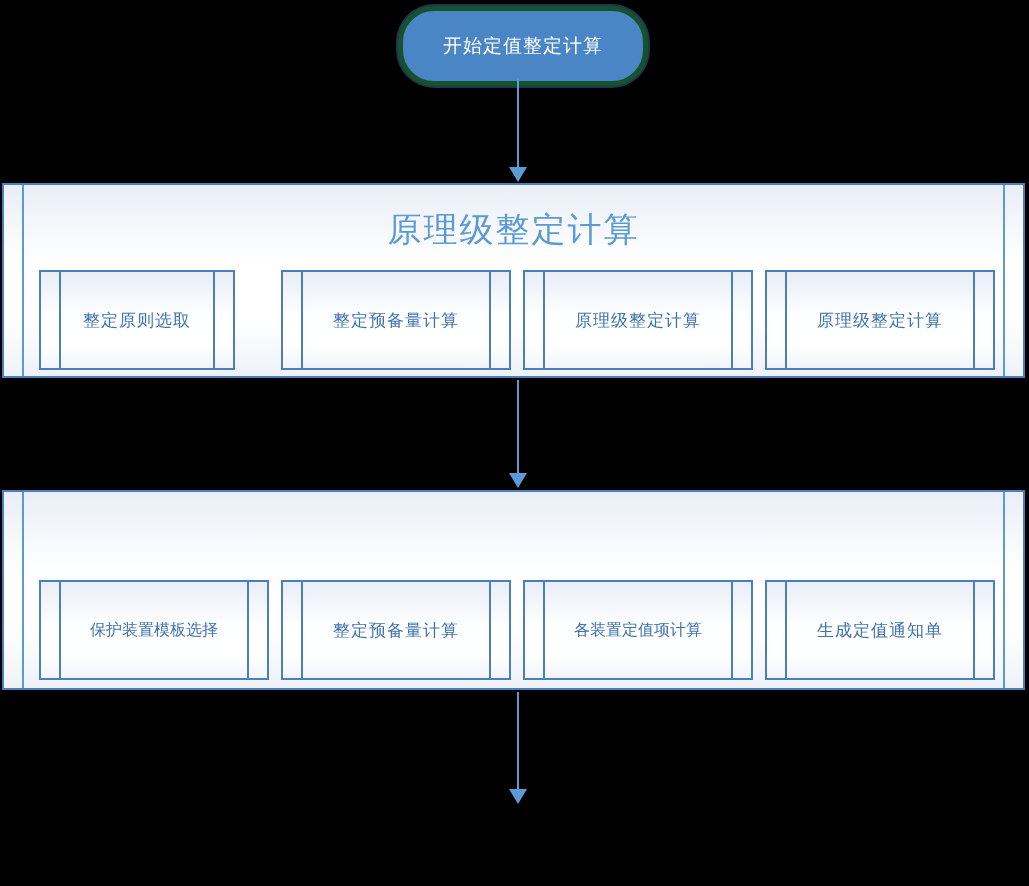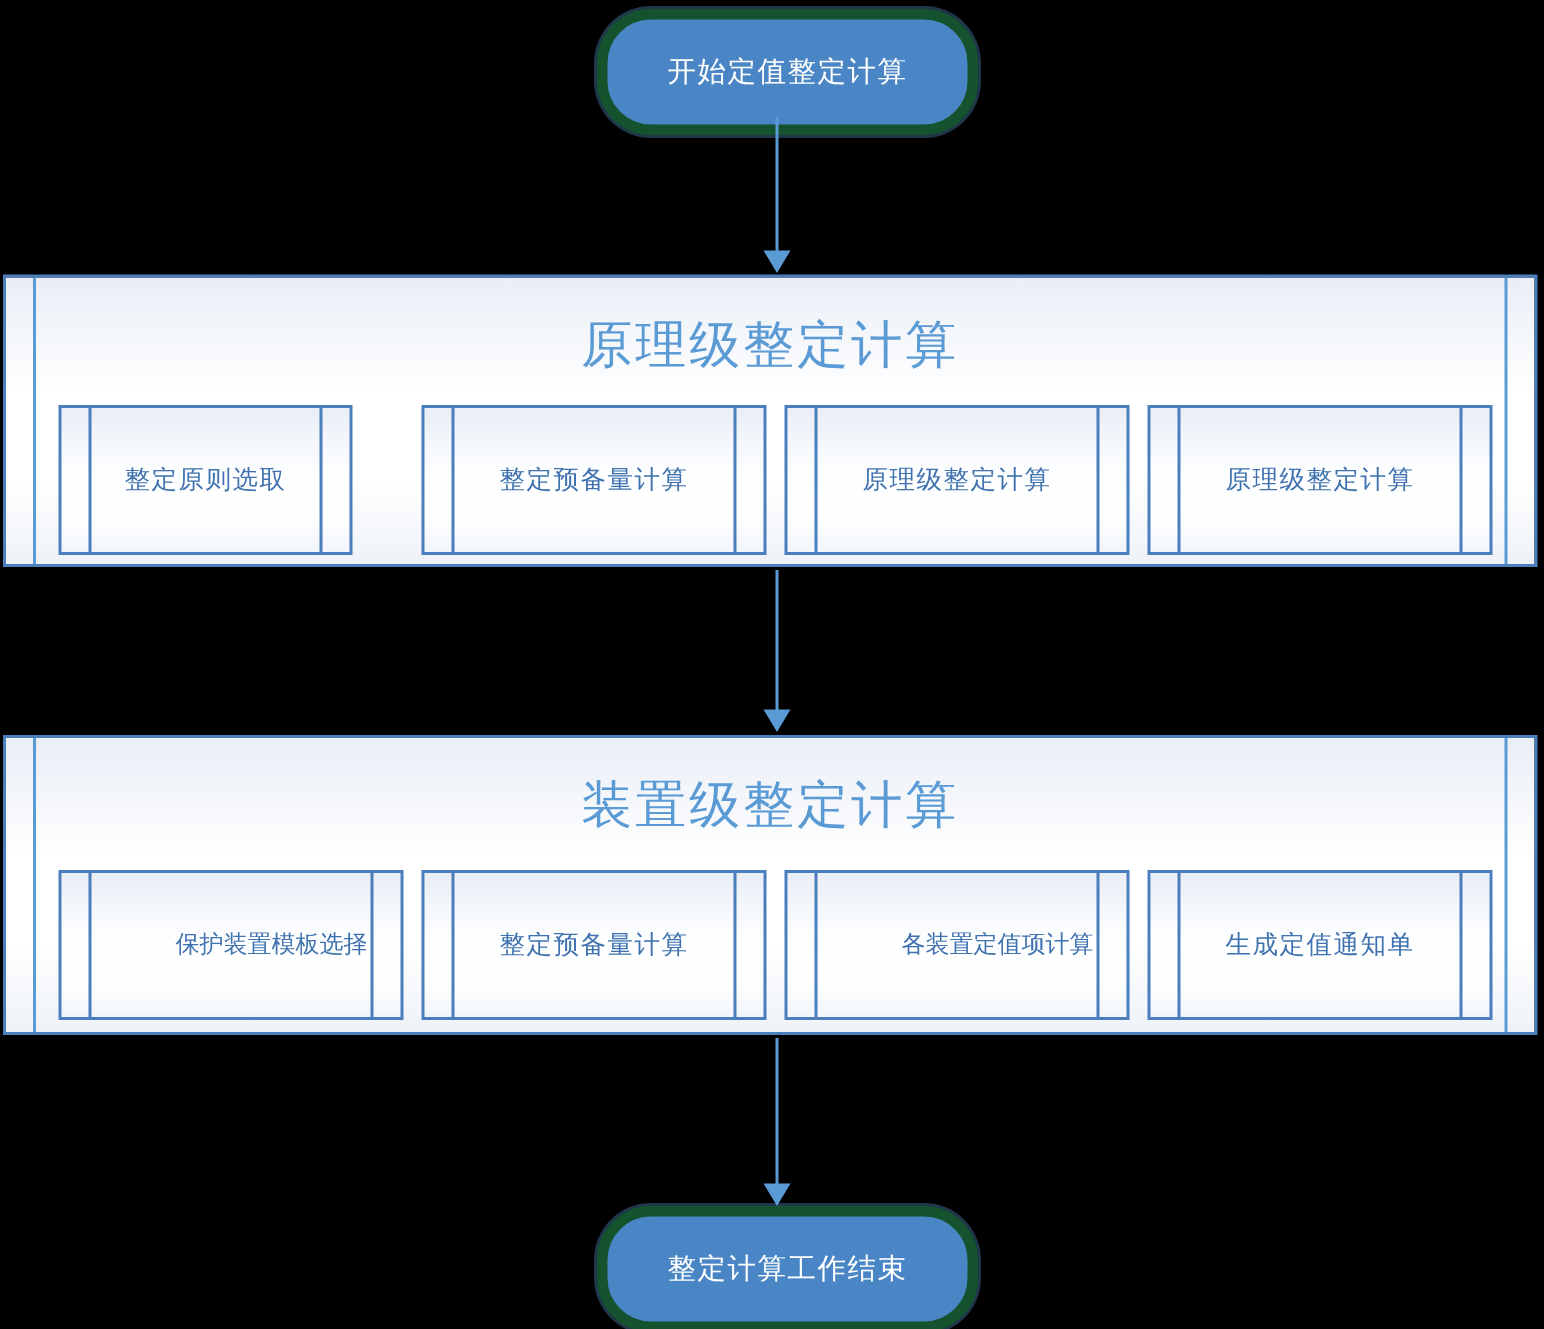--- a/index.html
+++ b/index.html
@@ -7,21 +7,21 @@
     width:1029px;height:886px;position:relative;overflow:hidden;
     font-family:"Liberation Sans","DejaVu Sans",sans-serif;
   }
   .canvas{position:absolute;inset:0;}
 
   
   .terminator{
     position:absolute;
     display:flex;align-items:center;justify-content:center;
     background:#4A86C5;
-    border:7px solid #14532d;
+    border:5px solid #14532d;
     border-radius:36px;
     box-shadow:0 0 0 2px rgba(91,155,213,0.35);
     color:#ffffff;
     font-size:19px;
     letter-spacing:1px;
     white-space:nowrap;
   }
 
   
   .process{
@@ -64,21 +64,21 @@
   .item > .bar-r{right:18px;border-left:2px solid #4B7EBD;}
   .item-label{
     position:absolute;left:22px;right:22px;top:50%;
     transform:translateY(-50%);
     text-align:center;
     color:#3F72AE;
     font-size:17px;
     letter-spacing:1px;
     white-space:nowrap;
   }
-  .item-label.small{font-size:16px;letter-spacing:0px;text-align:right;}
+  .item-label.small{font-size:16px;letter-spacing:0px;}
 
   
   .arrow{position:absolute;}
   .arrow .shaft{
     position:absolute;left:50%;top:0;
     width:0;transform:translateX(-1px);
     border-left:2px solid #5B9BD5;
   }
   .arrow .head{
     position:absolute;left:50%;bottom:0;
@@ -134,21 +134,20 @@
   </div>
 
   <div class="arrow" style="left:504px;top:380px;width:28px;height:108px;">
     <div class="shaft" style="height:94px;"></div>
     <div class="head"></div>
   </div>
 
   <div class="process group" style="left:2px;top:490px;width:1023px;height:200px;">
     <div class="bar-l"></div>
     <div class="bar-r"></div>
-    <div class="group-title">装置级整定计算</div>
 
     <div class="process item" style="left:35px;top:88px;width:230px;height:100px;">
       <div class="bar-l"></div>
       <div class="bar-r"></div>
       <div class="item-label small">保护装置模板选择</div>
     </div>
 
     <div class="process item" style="left:277px;top:88px;width:230px;height:100px;">
       <div class="bar-l"></div>
       <div class="bar-r"></div>
@@ -166,17 +165,14 @@
       <div class="bar-r"></div>
       <div class="item-label">生成定值通知单</div>
     </div>
   </div>
 
   <div class="arrow" style="left:504px;top:692px;width:28px;height:112px;">
     <div class="shaft" style="height:98px;"></div>
     <div class="head"></div>
   </div>
 
-  <div class="terminator" style="left:398px;top:804px;width:240px;height:70px;">
-    <span>整定计算工作结束</span>
-  </div>
 
 </div>
 
 </body></html>

